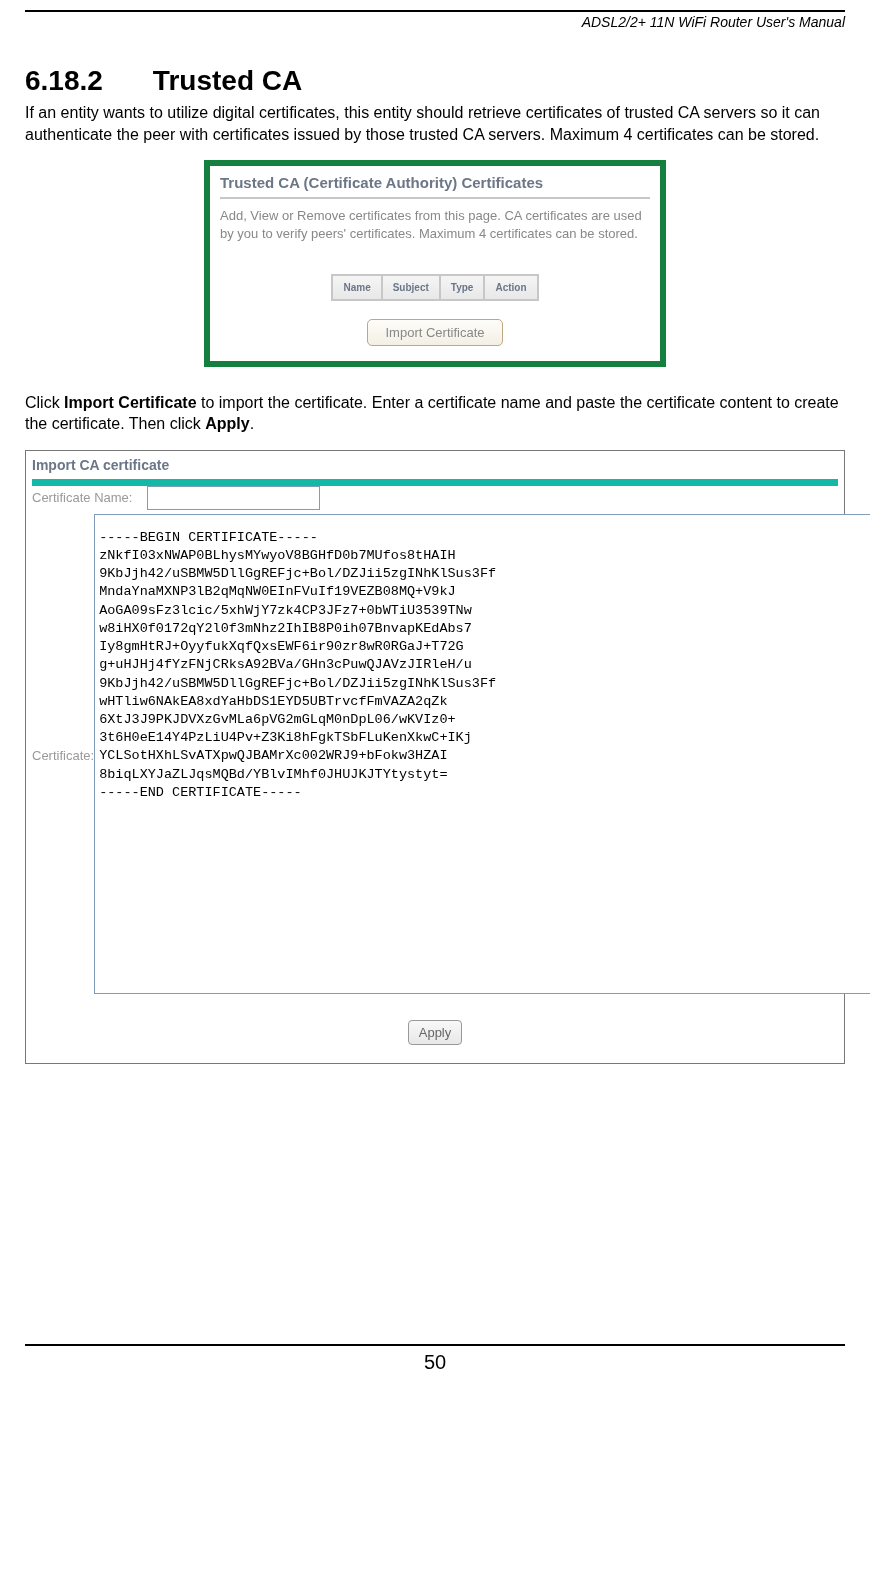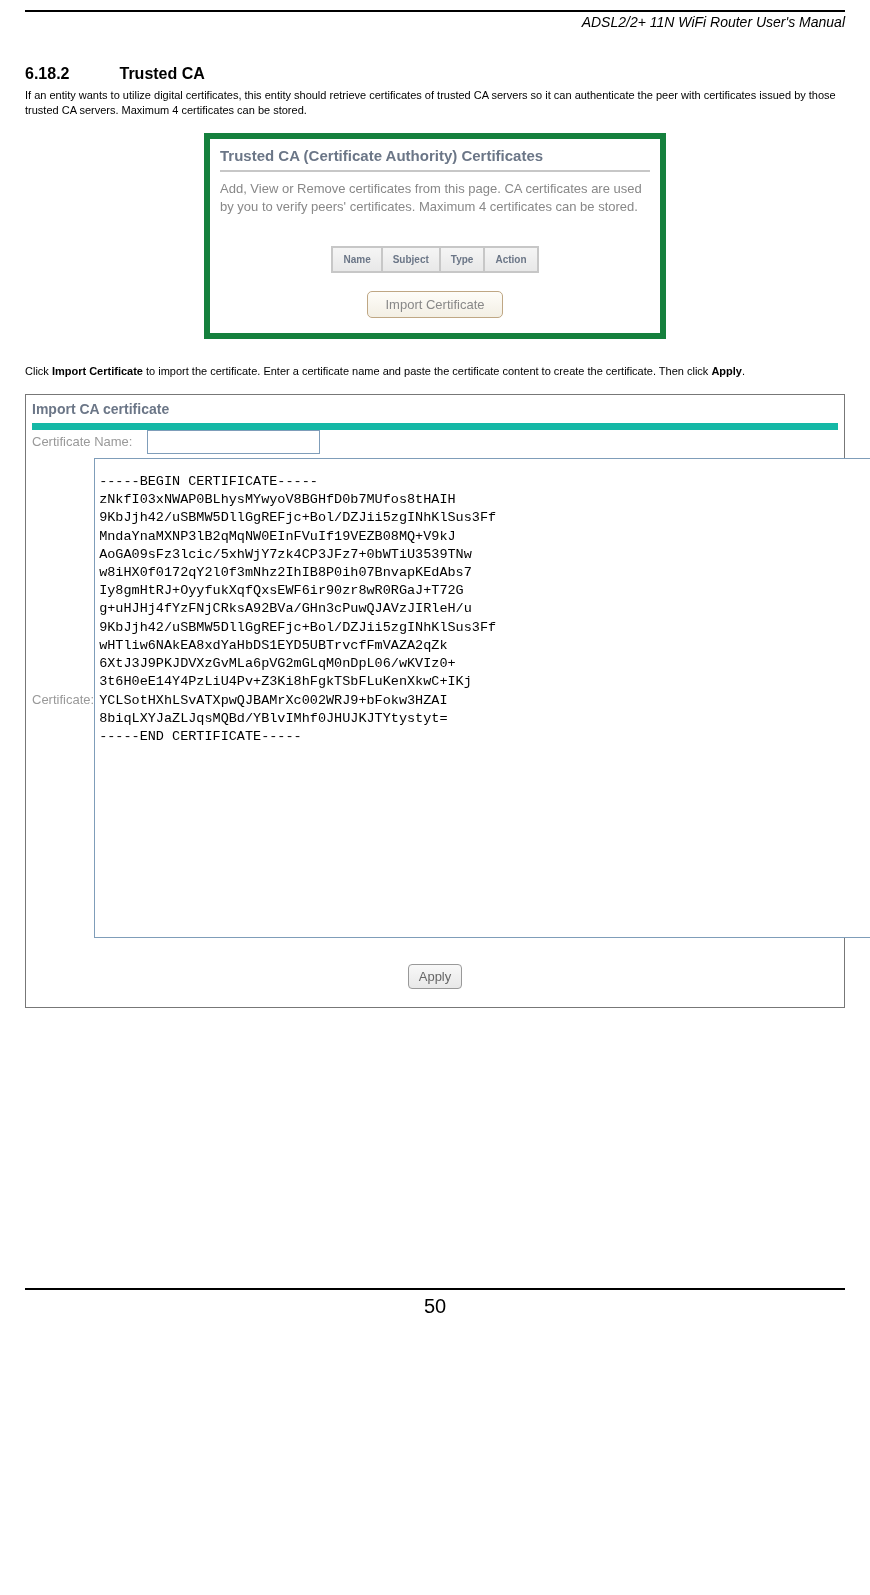--- a/index.html
+++ b/index.html
@@ -16,29 +16,29 @@
       border-top: 2px solid #000;
       margin-bottom: 2px;
     }
     .header-text {
       text-align: right;
       font-style: italic;
       font-size: 14px;
       margin-bottom: 35px;
     }
     .section-title {
-      font-size: 16px;
+      font-size: 28px;
       font-weight: bold;
       margin-bottom: 5px;
     }
     .section-title .num {
       margin-right: 50px;
     }
     .body-text {
-      font-size: 11px;
+      font-size: 16px;
       line-height: 1.35;
       margin-bottom: 15px;
     }
     .body-text b {
       font-weight: bold;
     }
     .panel-wrap {
       text-align: center;
       margin: 15px 0 25px 0;
     }

